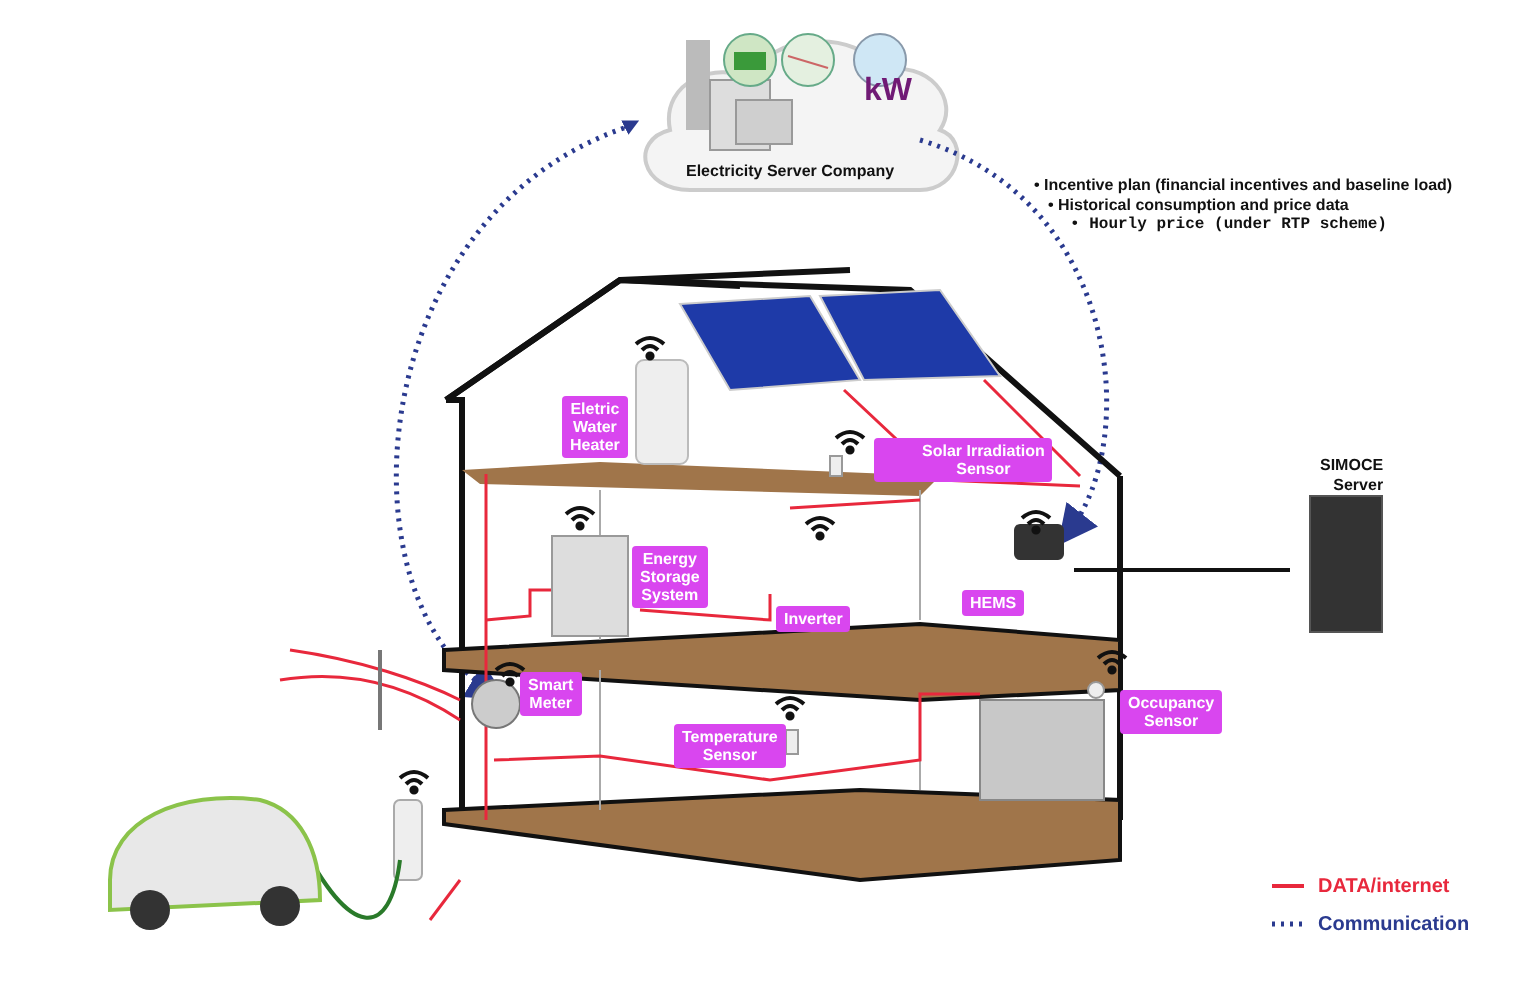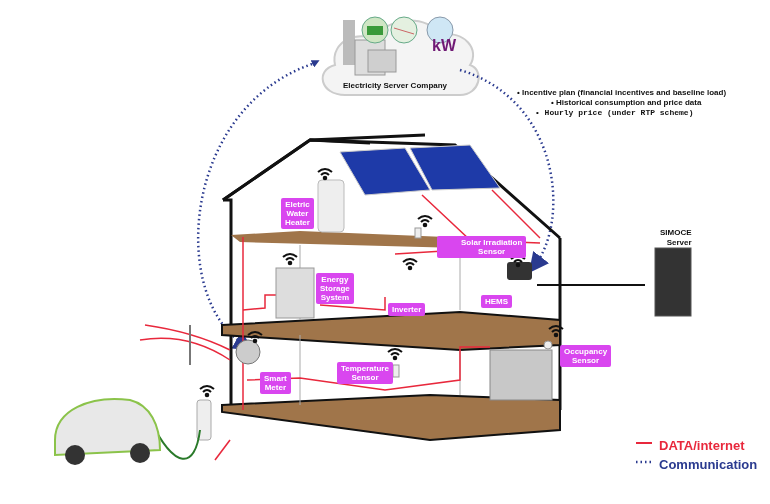--- a/index.html
+++ b/index.html
@@ -1,20 +1,20 @@
 <!DOCTYPE html>
 <html><head>
 <meta charset="utf-8">
 <style>
   html,body{margin:0;padding:0;background:#fff;}
   body{width:770px;height:504px;position:relative;overflow:hidden;font-family:"Liberation Sans",sans-serif;}
   svg{position:absolute;left:0;top:0;}
   .lbl{position:absolute;background:#d946ef;color:#fff;font-weight:bold;font-size:8px;line-height:9px;text-align:center;padding:2px 4px;border-radius:2px;white-space:pre-line;}
   .txt{position:absolute;font-size:8px;font-weight:bold;color:#111;line-height:10px;white-space:nowrap;}
-  .legend{position:absolute;font-size:13px;font-weight:bold;}
+  .legend{position:absolute;font-size:10px;font-weight:bold;}
 </style>
 </head>
 <body>
 
 <svg width="770" height="504" viewBox="0 0 770 504">
   <defs>
     <marker id="arr" markerWidth="8" markerHeight="8" refX="4" refY="4" orient="auto">
       <path d="M0,0 L8,4 L0,8 z" fill="#2a3a8f"></path>
     </marker>
   </defs>
@@ -127,34 +127,34 @@
   </g>
 
   <line x1="636" y1="443" x2="652" y2="443" stroke="#e8283c" stroke-width="2"></line>
   <line x1="636" y1="462" x2="652" y2="462" stroke="#2a3a8f" stroke-width="2.5" stroke-dasharray="1.5,3"></line>
 </svg>
 
 <div class="txt" style="left:432px;top:41px;font-size:16px;color:#701a75;">kW</div>
 <div class="txt" style="left:343px;top:81px;">Electricity Server Company</div>
 
 <div class="txt" style="left:517px;top:88px;">• Incentive plan (financial incentives and baseline load)</div>
-<div class="txt" style="left:551px;top:98px;">• Historical consumption and price data</div>
+<div class="txt" style="left:524px;top:98px;">• Historical consumption and price data</div>
 <div class="txt" style="left:535px;top:108px;font-family:Liberation Mono, monospace;">• Hourly price (under RTP scheme)</div>
 
 <div class="lbl" style="left:281px;top:198px;">Eletric
 Water
 Heater</div>
-<div class="lbl" style="left:437px;top:236px;padding-left:24px;">Solar Irradiation
+<div class="lbl" style="left:437px;top:219px;padding-left:24px;">Solar Irradiation
 Sensor</div>
 <div class="lbl" style="left:316px;top:273px;">Energy
 Storage
 System</div>
 <div class="lbl" style="left:388px;top:303px;">Inverter</div>
 <div class="lbl" style="left:481px;top:295px;">HEMS</div>
-<div class="lbl" style="left:260px;top:372px;">Smart
+<div class="lbl" style="left:260px;top:336px;">Smart
 Meter</div>
 <div class="lbl" style="left:337px;top:362px;">Temperature
 Sensor</div>
 <div class="lbl" style="left:560px;top:345px;">Occupancy
 Sensor</div>
 <div class="txt" style="left:660px;top:228px;text-align:right;white-space:pre-line;">SIMOCE
 Server</div>
 
 <div class="legend" style="left:659px;top:438px;color:#e8283c;">DATA/internet</div>
 <div class="legend" style="left:659px;top:457px;color:#2a3a8f;">Communication</div>

